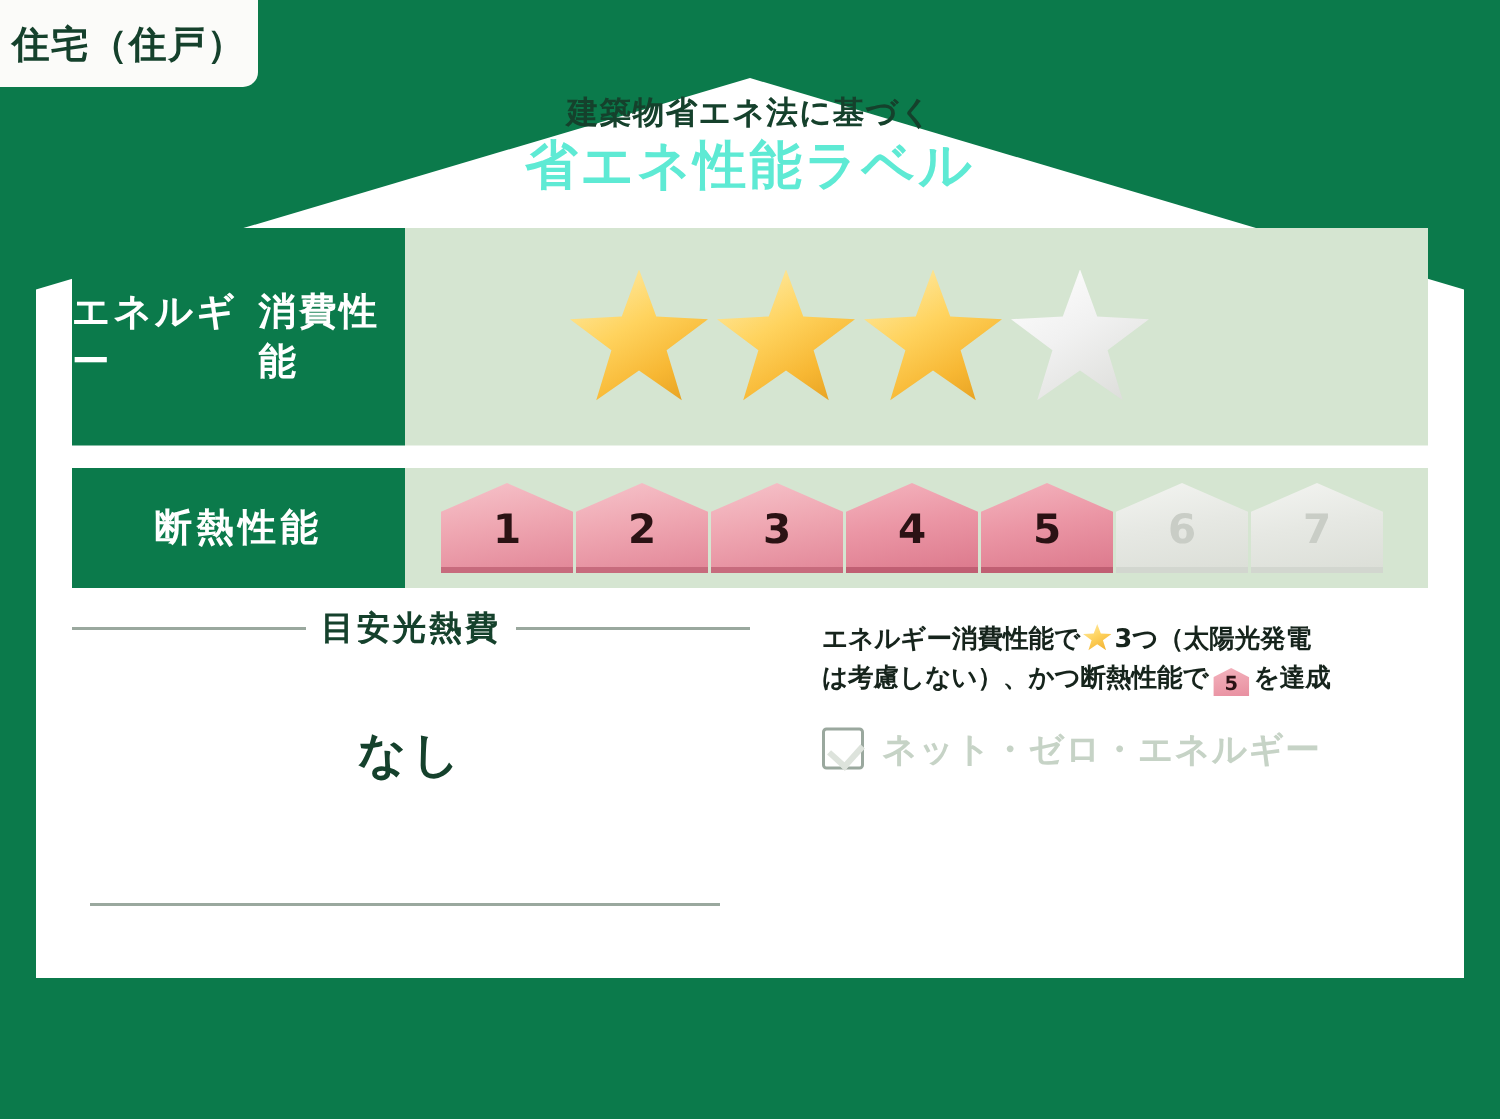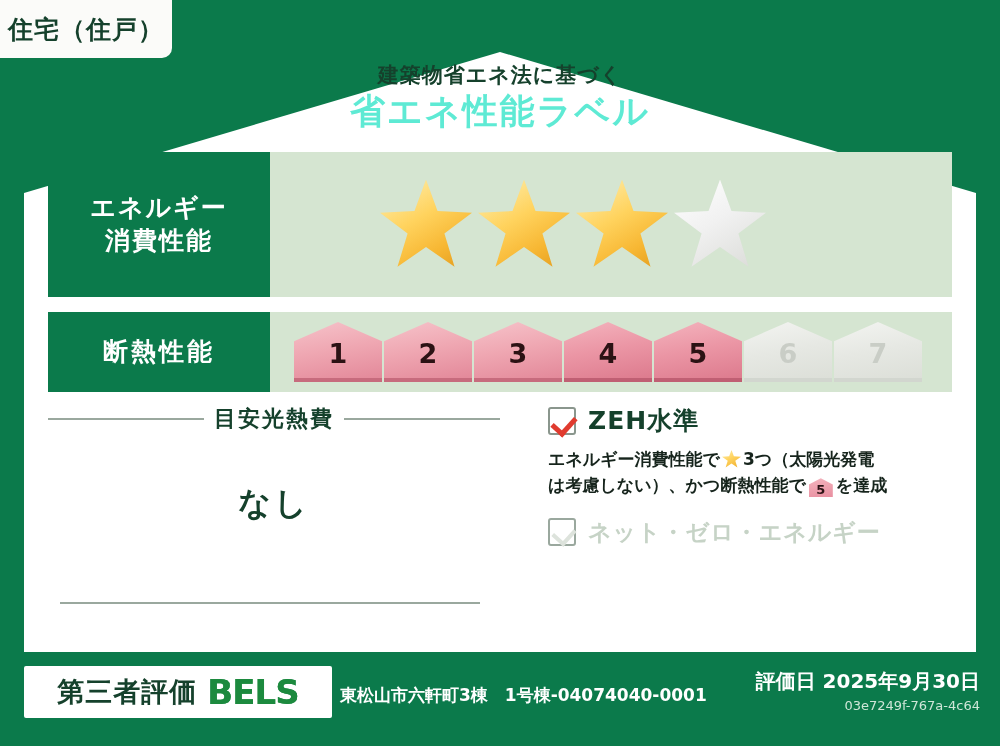--- a/index.html
+++ b/index.html
@@ -58,21 +58,21 @@
 
   
   .perf-row{position:absolute;display:flex;align-items:stretch;}
   #row-energy{left:48px;top:152px;width:904px;height:145px;}
   #row-insul {left:48px;top:312px;width:904px;height:80px;}
 
   .perf-key{
     background:#0b7a4b;
     color:#ffffff;
     font-weight:bold;
-    display:flex;flex-direction:column;
+    display:flex;flex-direction:row;
     align-items:center;justify-content:center;
     text-align:left;line-height:1.3;
     flex:0 0 222px;
     box-sizing:border-box;
   }
   #key-energy{font-size:25px;letter-spacing:2px;}
   #key-insul {font-size:25px;letter-spacing:3px;}
   .perf-val{
     flex:1 1 auto;
     background:#d5e5d1;
@@ -252,41 +252,26 @@
       <div id="cost-head">
         <span class="rule"></span>
         <span>目安光熱費</span>
         <span class="rule"></span>
       </div>
       <div id="cost-value">なし</div>
       <div id="cost-underline"></div>
     </div>
 
     <div id="zeh-block">
-      <div class="zeh-row">
-        <span class="chk on"></span>
-        <span id="zeh-title">ZEH水準</span>
-      </div>
       <div id="zeh-desc">
         <span>エネルギー消費性能で</span><span class="inline-star"></span><span>3つ（太陽光発電</span><br>
         <span>は考慮しない）、かつ断熱性能で</span><span class="inline-house">5</span><span>を達成</span>
       </div>
       <div class="zeh-row" id="nze-row">
         <span class="chk off"></span>
         <span id="nze-label">ネット・ゼロ・エネルギー</span>
       </div>
     </div>
 
   </div>
 
-  <div id="footer">
-    <div id="bels-badge">
-      <span id="bels-jp">第三者評価</span>
-      <span id="bels-en">BELS</span>
-    </div>
-    <div id="footer-address">東松山市六軒町3棟　1号棟-04074040-0001</div>
-    <div id="footer-right">
-      <div id="eval-date">評価日 2025年9月30日</div>
-      <div id="eval-code">03e7249f-767a-4c64</div>
-    </div>
-  </div>
 
 </div>
 
 </body></html>

